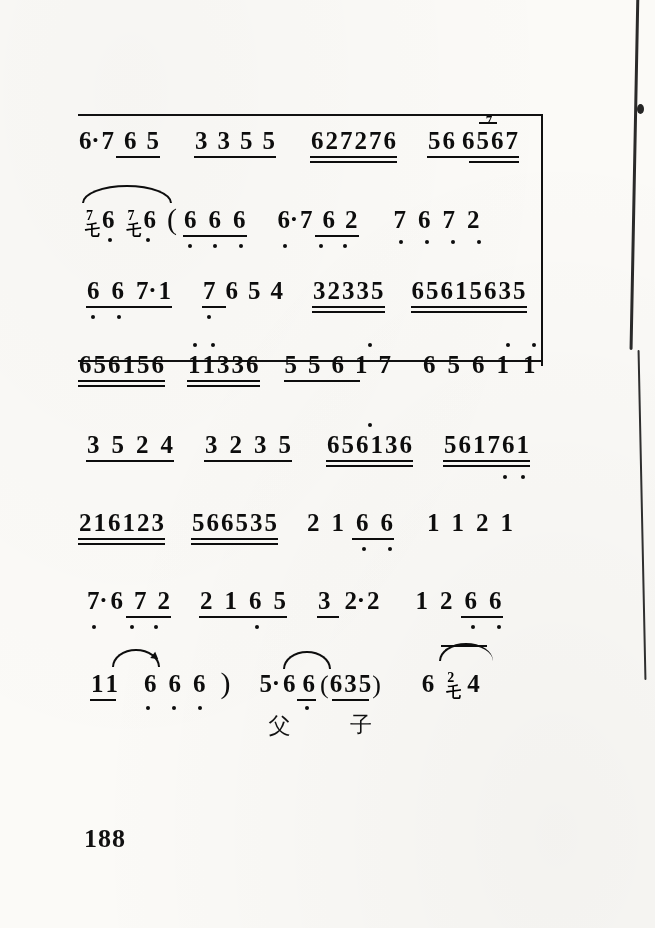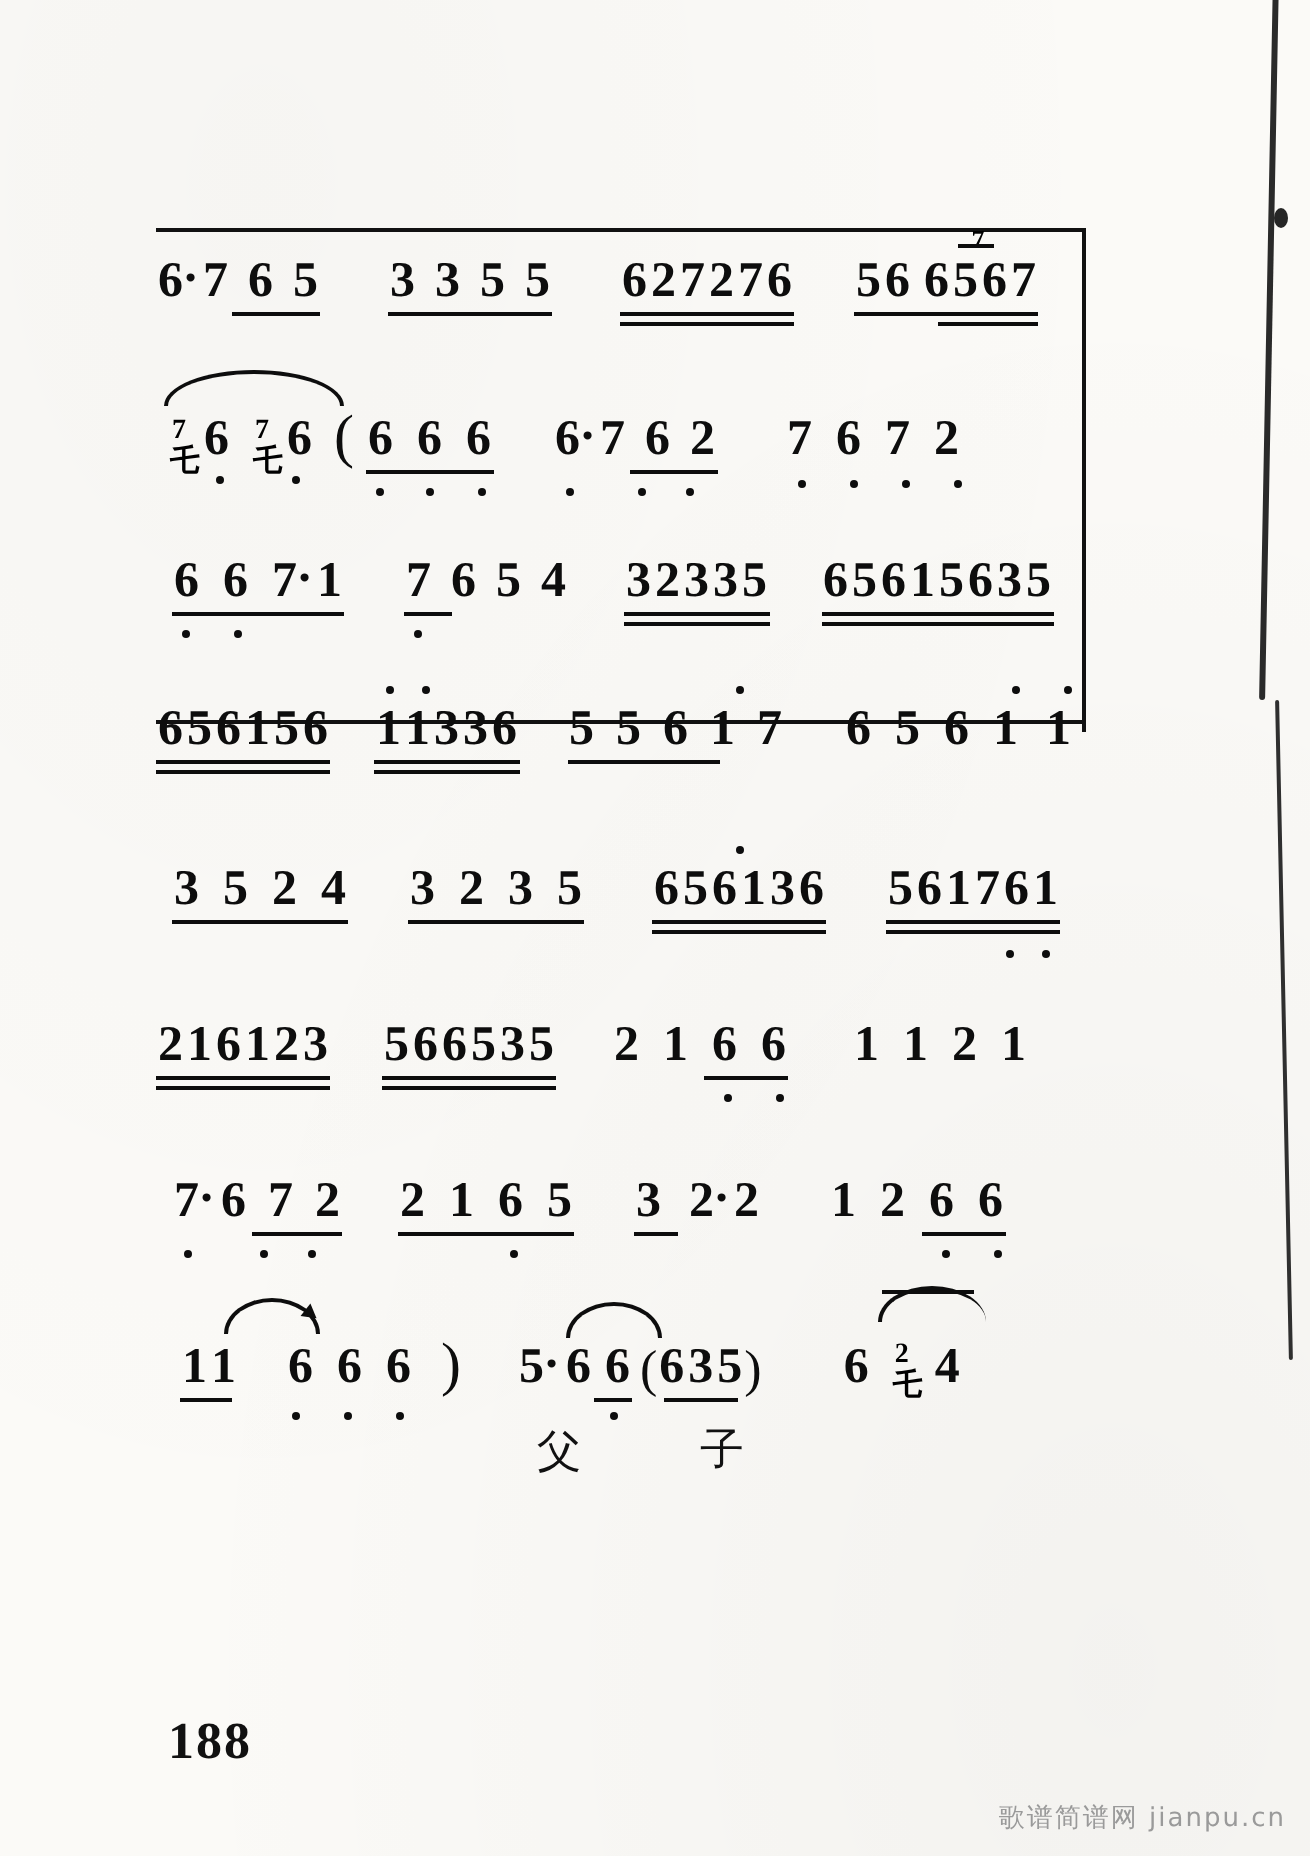--- a/index.html
+++ b/index.html
@@ -192,21 +192,21 @@
   }
   .lyric {
     font-family: "DejaVu Sans", sans-serif;
     font-size: 22px;
     color: #111;
     position: absolute;
   }
   .pagenum {
     position: absolute;
     left: 84px;
-    top: 856px;
+    top: 824px;
     font-family: "Liberation Serif", serif;
     font-size: 26px;
     font-weight: 700;
     color: #111;
     letter-spacing: 1px;
   }
   .watermark {
     position: absolute;
     right: 12px;
     bottom: 10px;
@@ -605,14 +605,13 @@
           </span>
           <span class="n" style="margin-left:18px;">4</span>
           <div class="overline" style="left:20px;right:-6px;top:-26px;"></div>
           <div class="tie-arc" style="left:18px;top:-28px;width:52px;border-right:none;"></div>
         </div>
       </div>
     </div>
   </div>
 
   <div class="pagenum">188</div>
-  <div class="watermark">歌谱简谱网 jianpu.cn</div>
 </div>
 
 </body></html>

